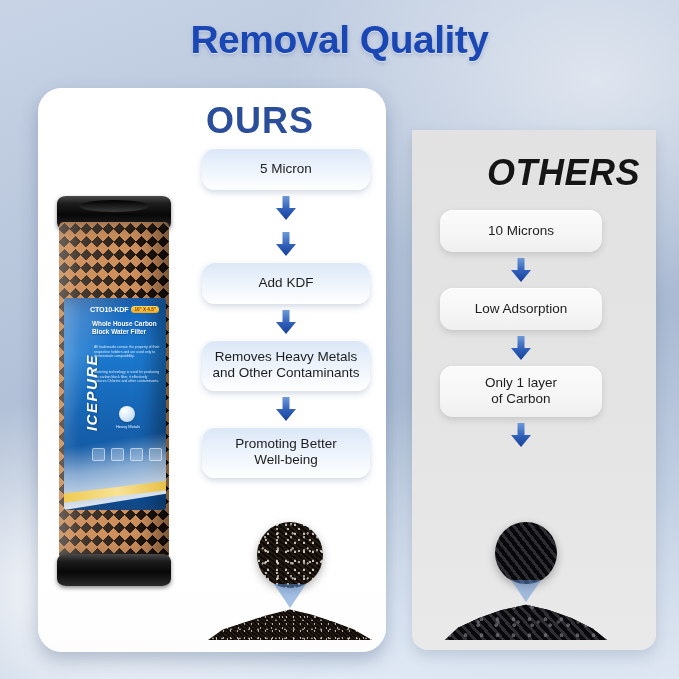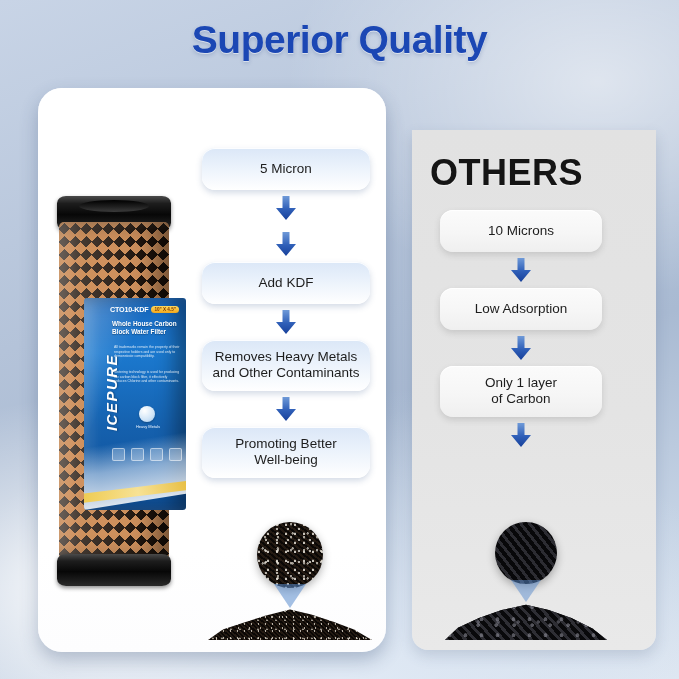--- a/index.html
+++ b/index.html
@@ -40,23 +40,24 @@
     box-shadow:0 8px 18px rgba(45,70,110,.30), 0 1px 0 rgba(255,255,255,.9) inset;
   }
 
   
   #ours-heading{
     position:absolute;left:160px;top:100px;width:200px;text-align:center;
     font-size:36px;font-weight:bold;letter-spacing:1px;color:#2b4e9b;
     text-shadow:0 1px 1px rgba(255,255,255,.8);
   }
   #others-heading{
-    position:absolute;left:430px;top:152px;width:210px;text-align:left;
+    position:absolute;left:430px;top:152px;width:210px;text-align:right;
     font-size:36px;font-weight:bold;letter-spacing:.5px;color:#151515;
     text-shadow:0 1px 1px rgba(255,255,255,.55);
+    font-style:italic;
   }
 
   
   .flow{position:absolute;display:flex;flex-direction:column;align-items:center;}
   #flow-ours{left:202px;top:148px;width:168px;}
   #flow-others{left:440px;top:210px;width:162px;}
 
   .node{
     width:100%;box-sizing:border-box;
     display:flex;align-items:center;justify-content:center;text-align:center;
@@ -102,21 +103,20 @@
     background-size:11px 13px, 11px 13px, 100% 100%;
     box-shadow:inset -14px 0 22px rgba(0,0,0,.42), inset 10px 0 16px rgba(255,255,255,.16);
   }
   #label{
     position:absolute;left:9px;top:102px;width:102px;height:212px;border-radius:3px;
     background:
       linear-gradient(115deg, rgba(255,255,255,.30) 0%, rgba(255,255,255,0) 34%),
       linear-gradient(180deg,#1766bd 0%,#1b79cf 26%,#1560ad 62%,#0e4d94 100%);
     overflow:hidden;
     box-shadow:inset -12px 0 18px rgba(0,0,0,.34), inset 8px 0 12px rgba(255,255,255,.12);
-    margin-left:20px;
   }
   #label:before{
     content:"";position:absolute;left:0;bottom:0;width:102px;height:62px;
     background:linear-gradient(180deg, rgba(255,255,255,0) 0%, rgba(230,240,252,.55) 45%, rgba(255,255,255,.85) 100%);
     transform:skewY(-9deg);transform-origin:left bottom;
   }
   #label:after{
     content:"";position:absolute;left:-6px;bottom:14px;width:120px;height:9px;
     background:linear-gradient(90deg,#f3c93c,#fde38b,#e8b521);
     transform:rotate(-7deg);opacity:.9;
@@ -229,26 +229,27 @@
       repeating-linear-gradient(48deg,#2e2e34 0 3px,#09090b 3px 7px);
     background-size:16px 16px,20px 20px,18px 18px,auto;
     clip-path:polygon(0% 100%, 8% 72%, 21% 50%, 35% 32%, 50% 20%, 64% 32%, 78% 50%, 91% 74%, 100% 100%);
   }
 </style>
 </head>
 <body>
 
 <div id="stage">
 
-  <div id="title">Superior Quality</div>
+  <div id="title">Removal Quality</div>
 
   <div class="panel" id="panel-others"></div>
 
   <div class="panel" id="panel-ours"></div>
 
+  <div id="ours-heading">OURS</div>
   <div id="others-heading">OTHERS</div>
 
   <div id="cartridge">
     <div class="cap" id="cap-top"></div>
     <div id="mesh"></div>
     <div id="label">
       <div id="model-row">
         <span id="model">CTO10-KDF</span>
         <span id="size-badge">10" X 4.5"</span>
       </div>

